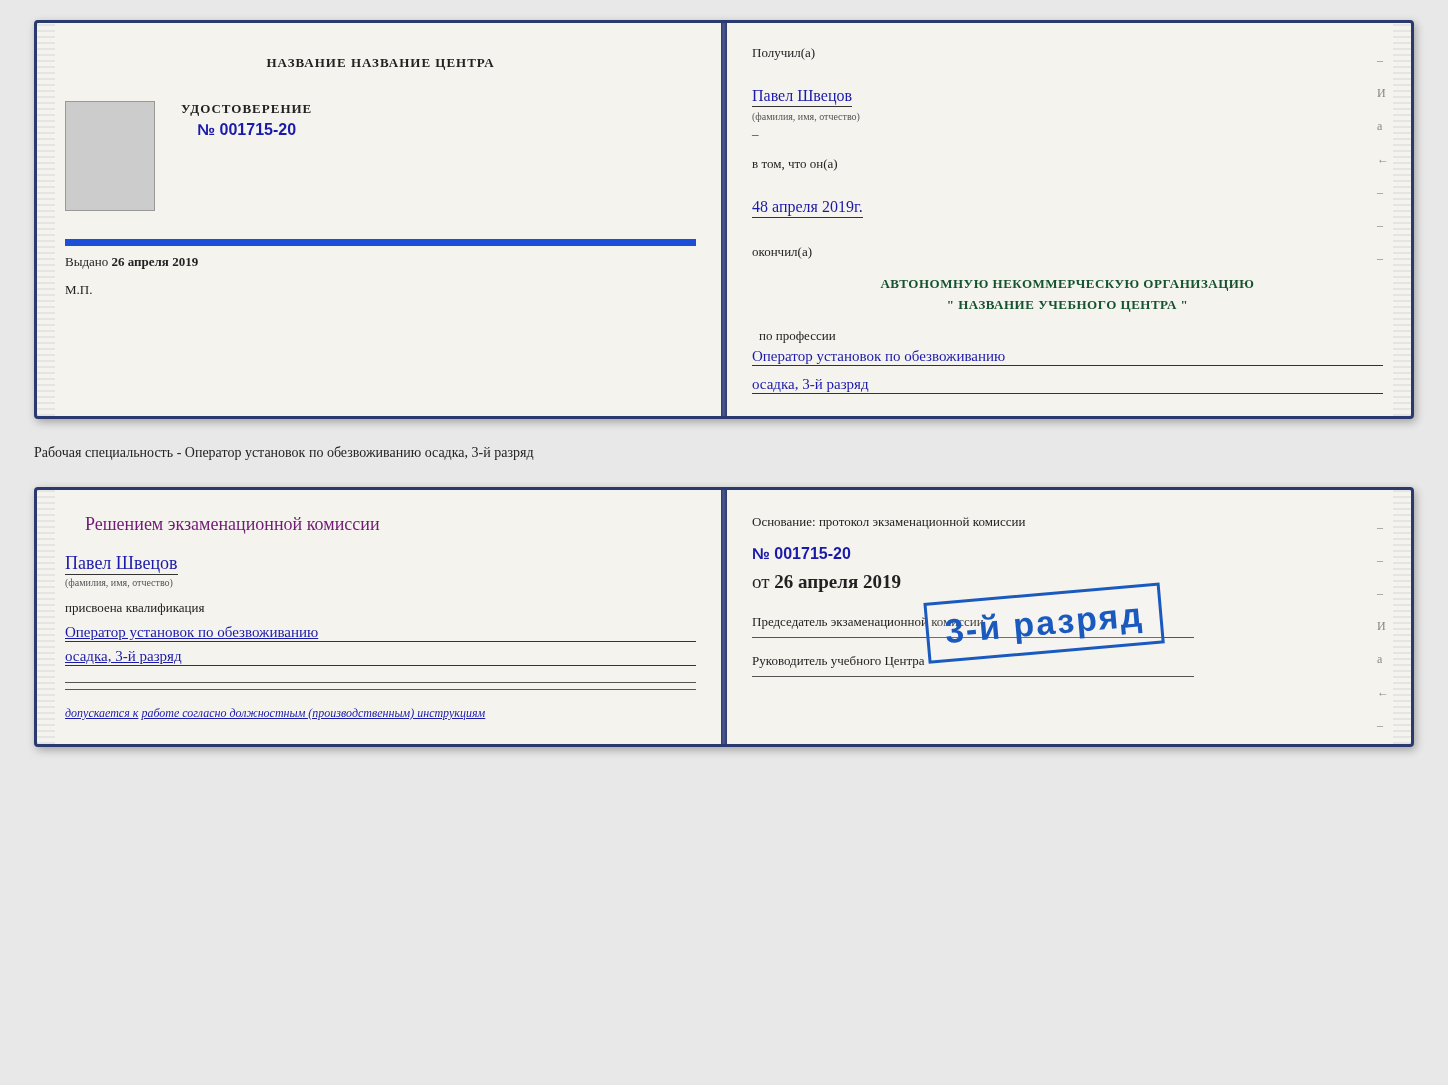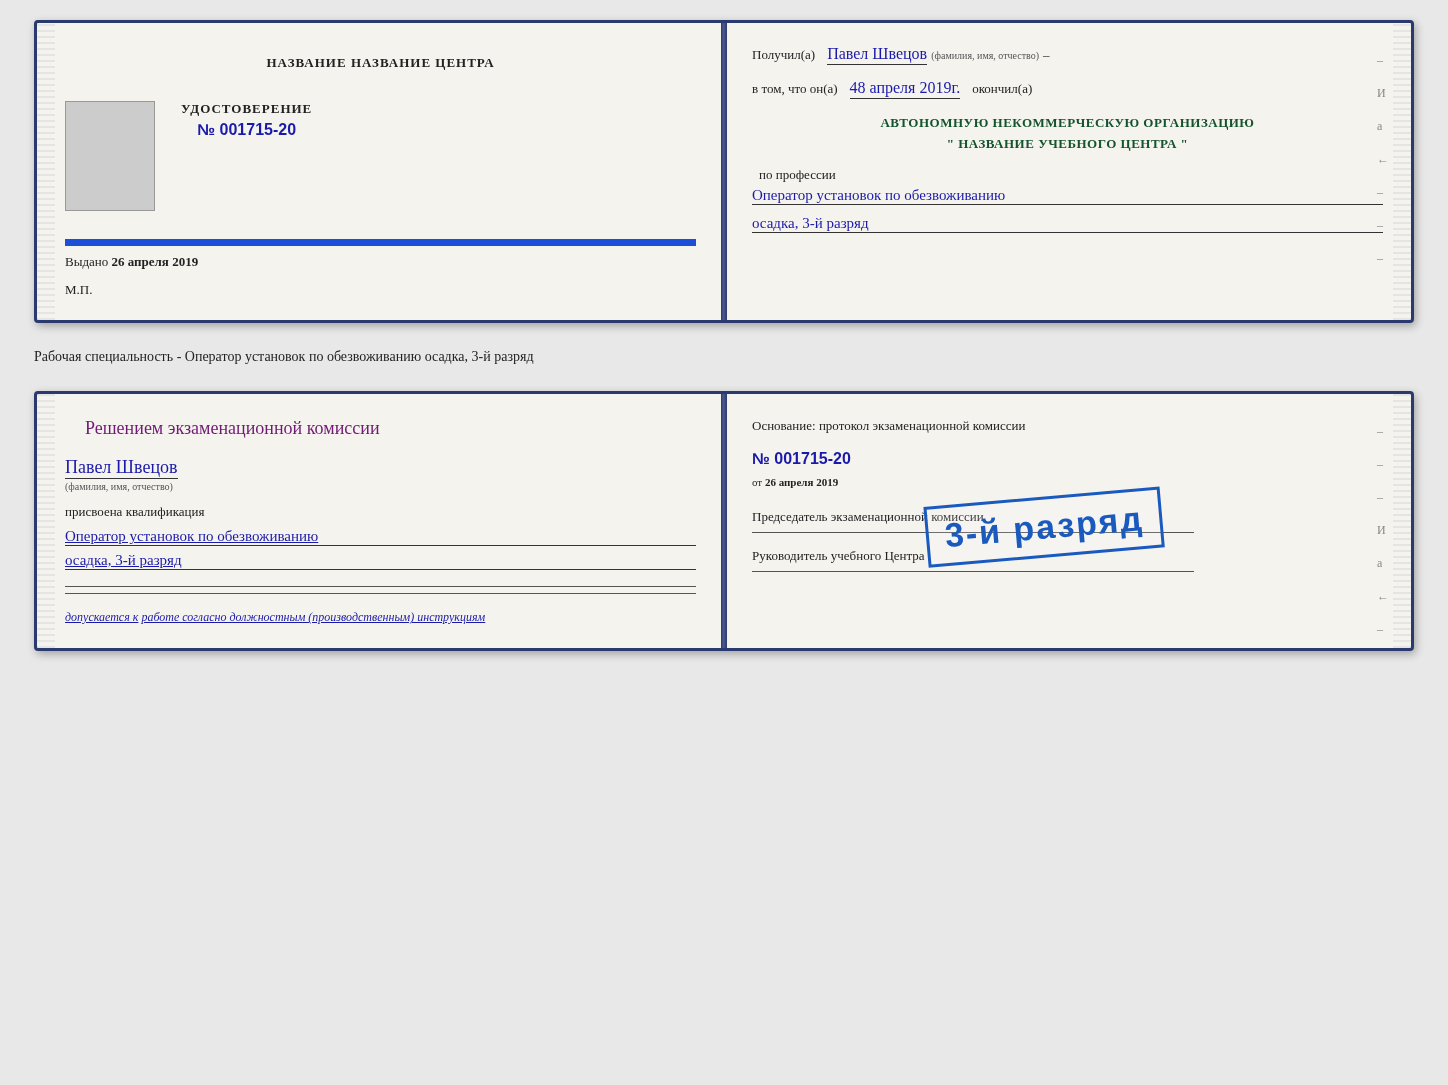--- a/index.html
+++ b/index.html
@@ -134,20 +134,21 @@
       color: #222;
     }
 
     
     .card1-right-line {
       display: flex;
       align-items: baseline;
       margin-bottom: 14px;
       flex-wrap: wrap;
       gap: 4px;
+      flex-direction: column;
     }
 
     .label-text {
       font-size: 13px;
       color: #222;
     }
 
     .handwritten {
       font-family: 'Segoe Script', 'Comic Sans MS', cursive;
       font-size: 16px;
@@ -285,21 +286,21 @@
 
     .card2-protocol-number {
       font-size: 16px;
       color: #1a1aaa;
       font-weight: bold;
       margin-bottom: 8px;
       font-family: Arial, sans-serif;
     }
 
     .card2-protocol-date {
-      font-size: 11px;
+      font-size: 19px;
       color: #222;
       margin-bottom: 20px;
     }
 
     .card2-protocol-date-val {
       font-weight: bold;
     }
 
     .card2-chairman {
       font-size: 13px;

